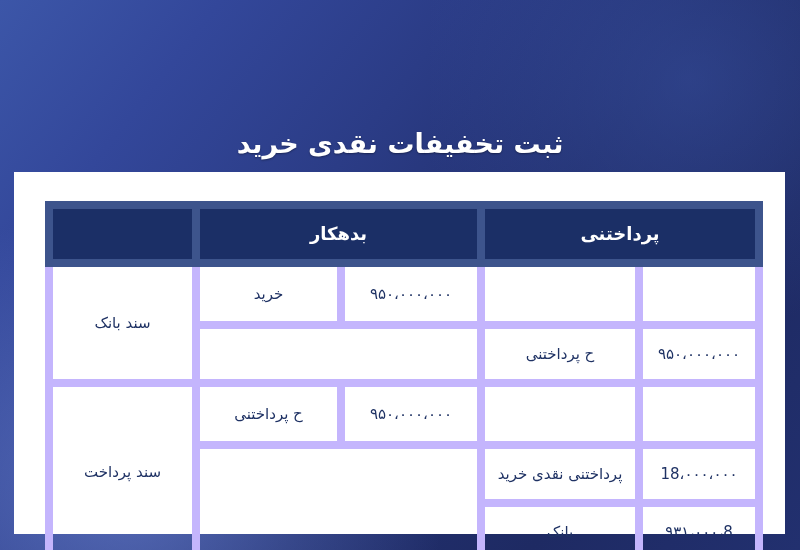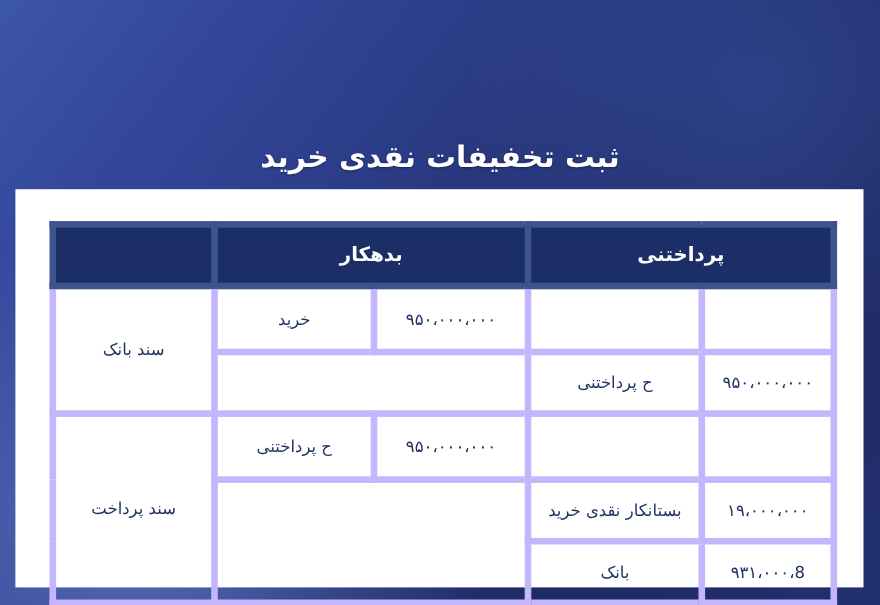--- a/index.html
+++ b/index.html
@@ -81,21 +81,21 @@
     left: 31px;
     top: 29px;
     width: 710px;
     border-collapse: collapse;
     table-layout: fixed;
     direction: rtl;
   }
 
   #ledger-table th,
   #ledger-table td {
-    border: 6px solid #c4b5fd;
+    border: 8px solid #c4b5fd;
     padding: 0;
     vertical-align: middle;
     text-align: center;
     color: #1f3264;
     font-size: 15px;
     line-height: 1.35;
   }
 
   #ledger-table thead th {
     background: #1b2f66;
@@ -169,22 +169,22 @@
 
         <tr class="row-tall">
           <td class="amount-cell empty-cell"></td>
           <td class="account-cell empty-cell"></td>
           <td class="amount-cell">۹۵۰،۰۰۰،۰۰۰</td>
           <td class="account-cell">ح پرداختنی</td>
           <td class="doc-cell" rowspan="3">سند پرداخت</td>
         </tr>
 
         <tr class="row-short">
-          <td class="amount-cell">۱۹،۰۰۰،۰۰۰</td>
-          <td class="account-cell">بستانکار نقدی خرید</td>
+          <td class="amount-cell">18،۰۰۰،۰۰۰</td>
+          <td class="account-cell">پرداختنی نقدی خرید</td>
           <td class="amount-cell empty-cell" colspan="2" rowspan="2"></td>
         </tr>
 
         <tr class="row-short">
           <td class="amount-cell">۹۳۱،۰۰۰،8</td>
           <td class="account-cell">بانک</td>
         </tr>
 
       </tbody>
     </table>

